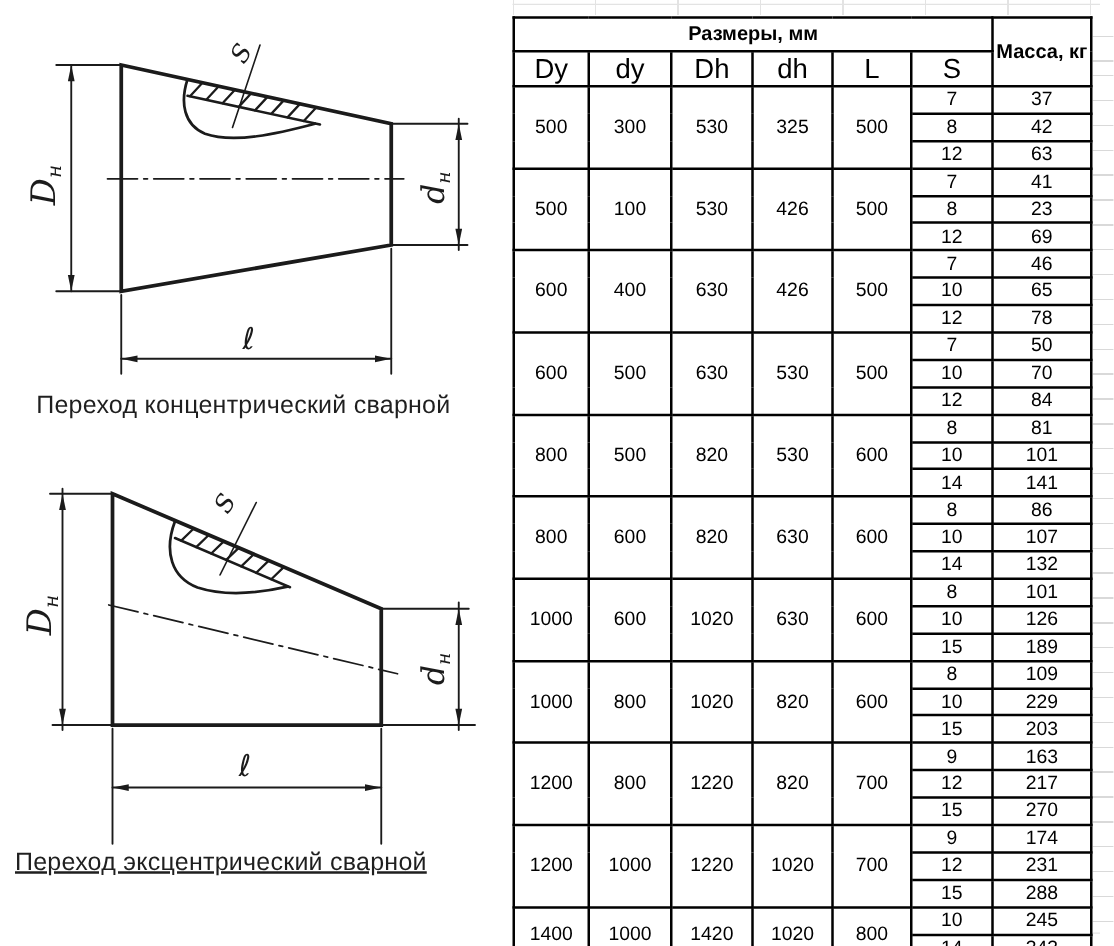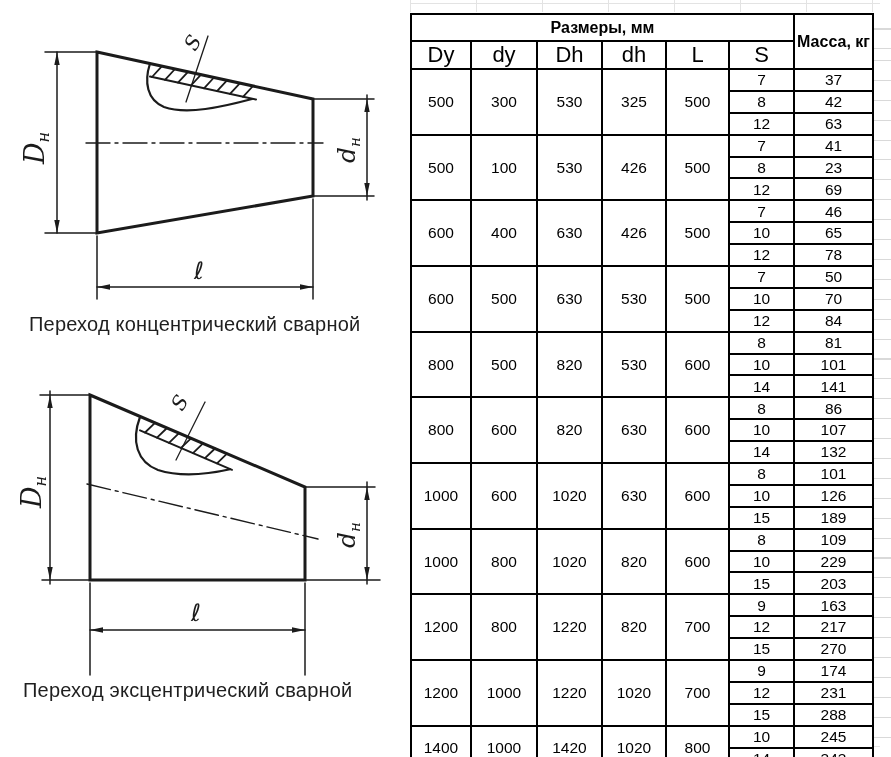--- a/index.html
+++ b/index.html
@@ -4,21 +4,21 @@
 <style>
   html,body{margin:0;padding:0;background:#fff;}
   #stage{position:relative;width:891px;height:757px;background:#ffffff;overflow:hidden;
          font-family:"Liberation Sans",sans-serif;}
   
   .draw{position:absolute;left:0;}
   #svg-concentric{top:15px;}
   #svg-eccentric{top:375px;}
   .caption{position:absolute;color:#1f1f1f;font-size:20px;letter-spacing:.2px;white-space:nowrap;}
   #cap-concentric{left:29px;top:313px;}
-  #cap-eccentric{left:23px;top:679px;}
+  #cap-eccentric{left:12px;top:679px;text-decoration:underline;}
   svg text{fill:#1b1b1b;}
   .dim-label{font-family:"DejaVu Serif",serif;font-style:italic;}
   .len-label{font-family:"DejaVu Sans",sans-serif;font-style:italic;}
   
   #dims-table{position:absolute;left:410px;top:13px;border-collapse:collapse;table-layout:fixed;
               background:#fff;}
   #dims-table th,#dims-table td{border:2px solid #000;text-align:center;vertical-align:middle;
               padding:0;color:#000;background:#fff;overflow:hidden;}
   #dims-table thead tr.r1 th{height:25px;font-size:16px;font-weight:700;}
   #dims-table thead tr.r2 th{height:21px;font-size:22px;font-weight:400;}

